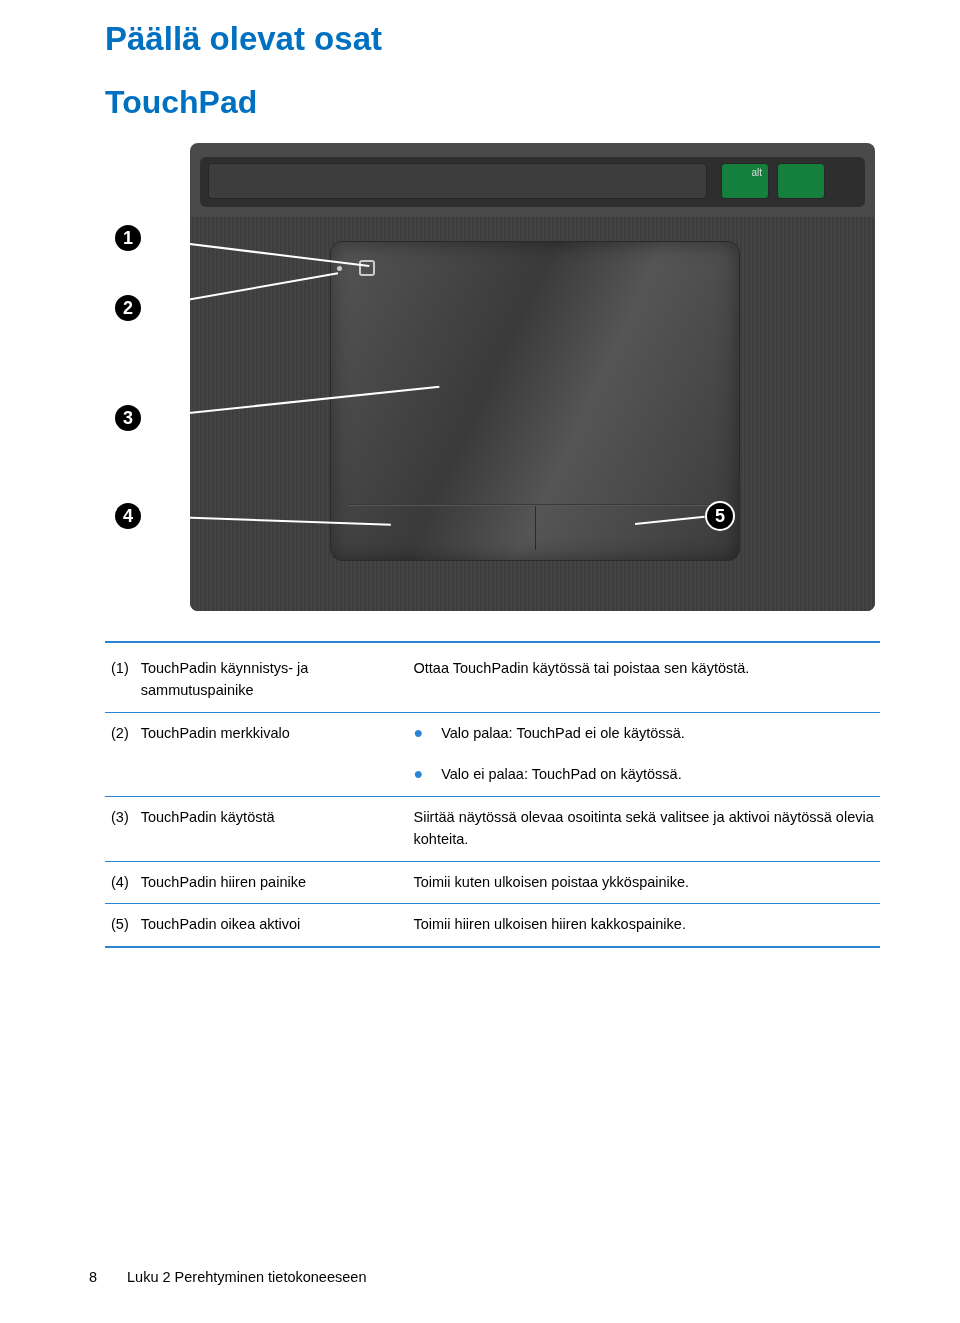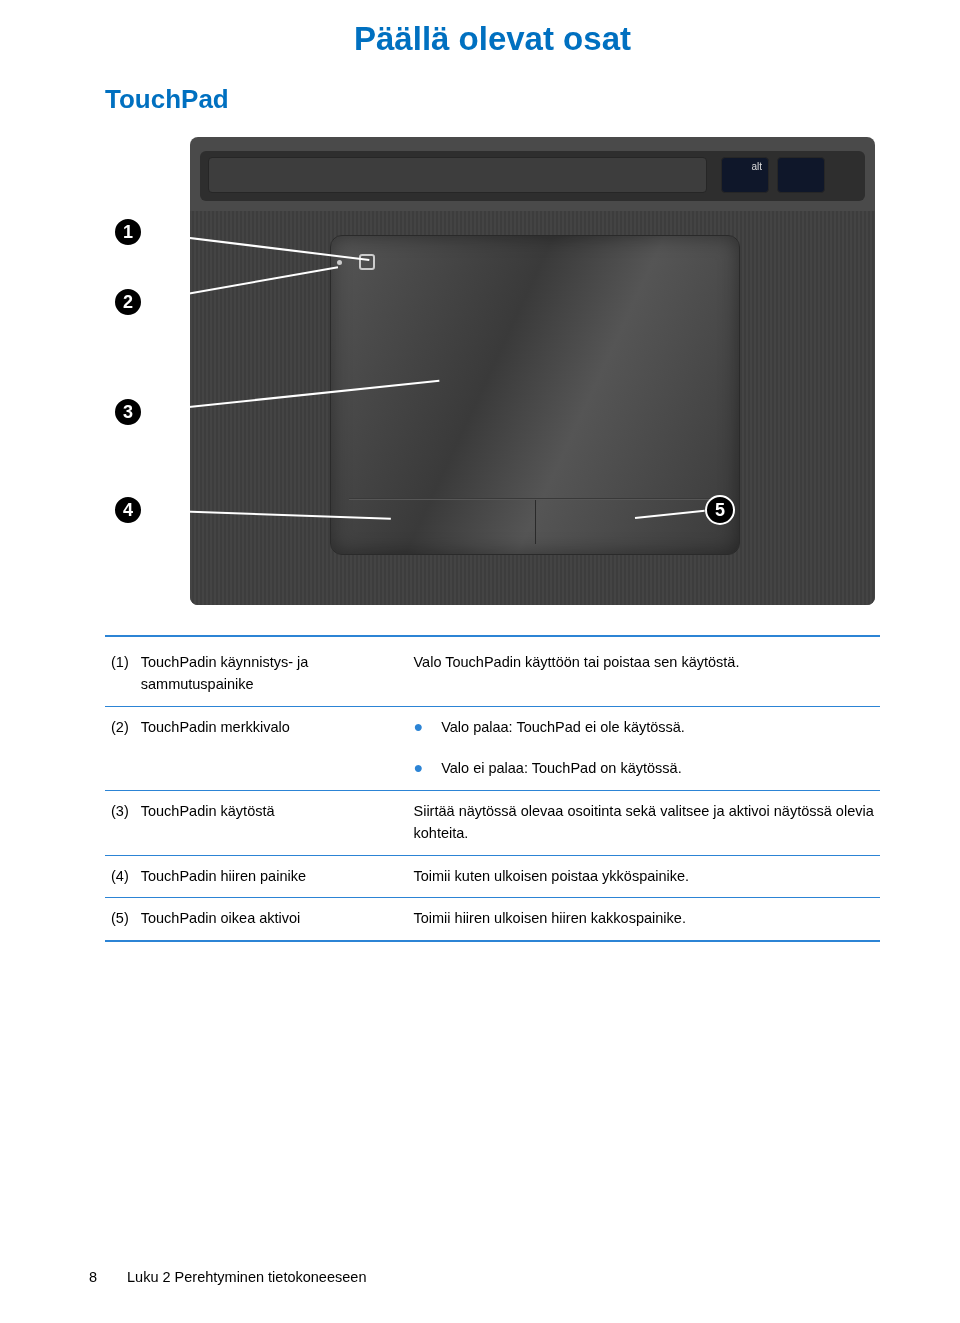--- a/index.html
+++ b/index.html
@@ -10,25 +10,24 @@
     font-family: Arial, Helvetica, sans-serif;
     color: #000;
     position: relative;
     padding: 20px 80px 0 105px;
   }
   .h1 {
     color: #0070c0;
     font-size: 33px;
     font-weight: bold;
     margin-bottom: 26px;
-    text-align: center;
   }
   .h2 {
     color: #0070c0;
-    font-size: 26px;
+    font-size: 32px;
     font-weight: bold;
     margin-bottom: 22px;
   }
   .figure {
     width: 770px;
     height: 468px;
     position: relative;
     margin-bottom: 30px;
   }
   .laptop-body {
@@ -40,21 +39,21 @@
   }
   .kb-strip {
     position: absolute;
     top: 14px; left: 10px; right: 10px; height: 50px;
     background: #2e2e2e;
     border-radius: 6px;
   }
   .key {
     position: absolute;
     top: 6px; height: 36px;
-    background: #0f172a;
+    background: #15803d;
     border: 1px solid #262626;
     border-radius: 4px;
   }
   .key.k1 { right: 96px; width: 48px; }
   .key.k2 { right: 40px; width: 48px; }
   .key-label {
     position: absolute;
     top: 3px; right: 6px;
     color: #ddd;
     font-size: 10px;
@@ -243,21 +242,21 @@
         <th colspan="3"></th>
       </tr>
     <tr class="space">
         <th colspan="3"></th>
       </tr>
   </thead>
   <tbody>
     <tr>
       <td>(1)</td>
       <td>TouchPadin käynnistys- ja sammutuspainike</td>
-      <td>Valo TouchPadin käyttöön tai poistaa sen käytöstä.</td>
+      <td>Ottaa TouchPadin käytössä tai poistaa sen käytöstä.</td>
     </tr>
     <tr>
       <td style="border-bottom:none">(2)</td>
       <td style="border-bottom:none">TouchPadin merkkivalo</td>
       <td style="border-bottom:none">
         <div class="bullet-row">
           <span class="bullet-dot">●</span>
           <span>Valo palaa: TouchPad ei ole käytössä.</span>
         </div>
       </td>

